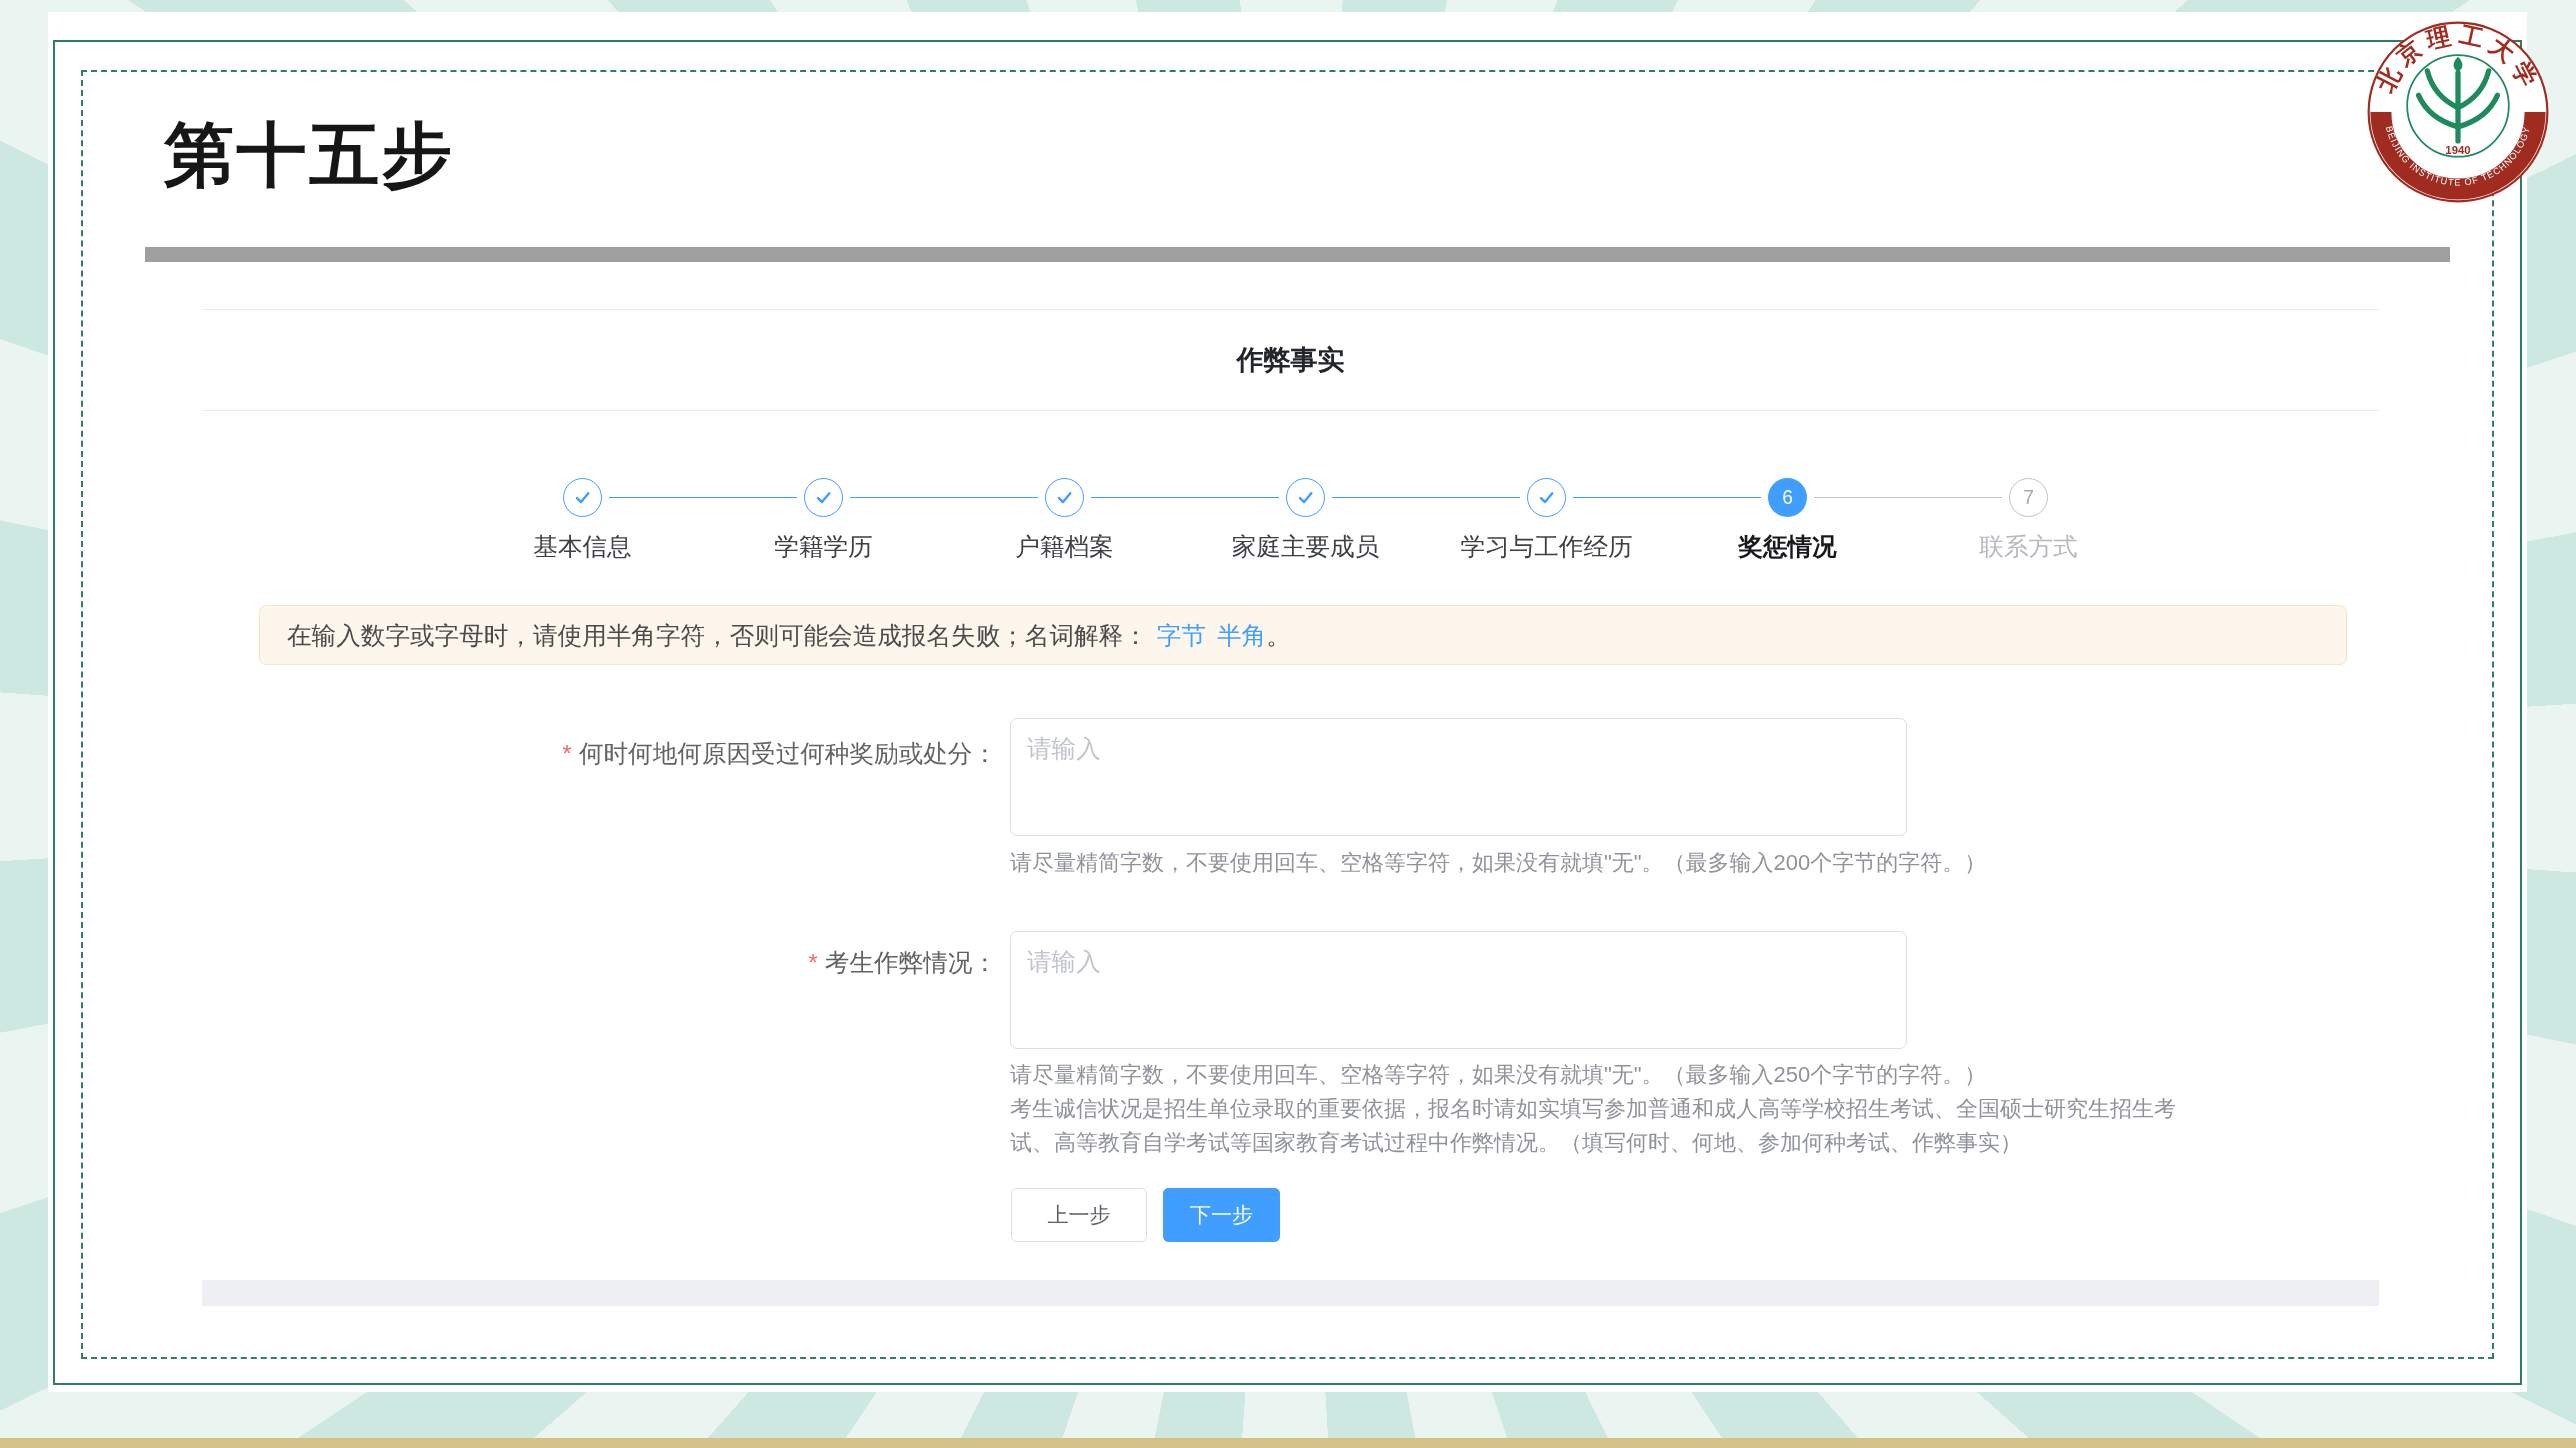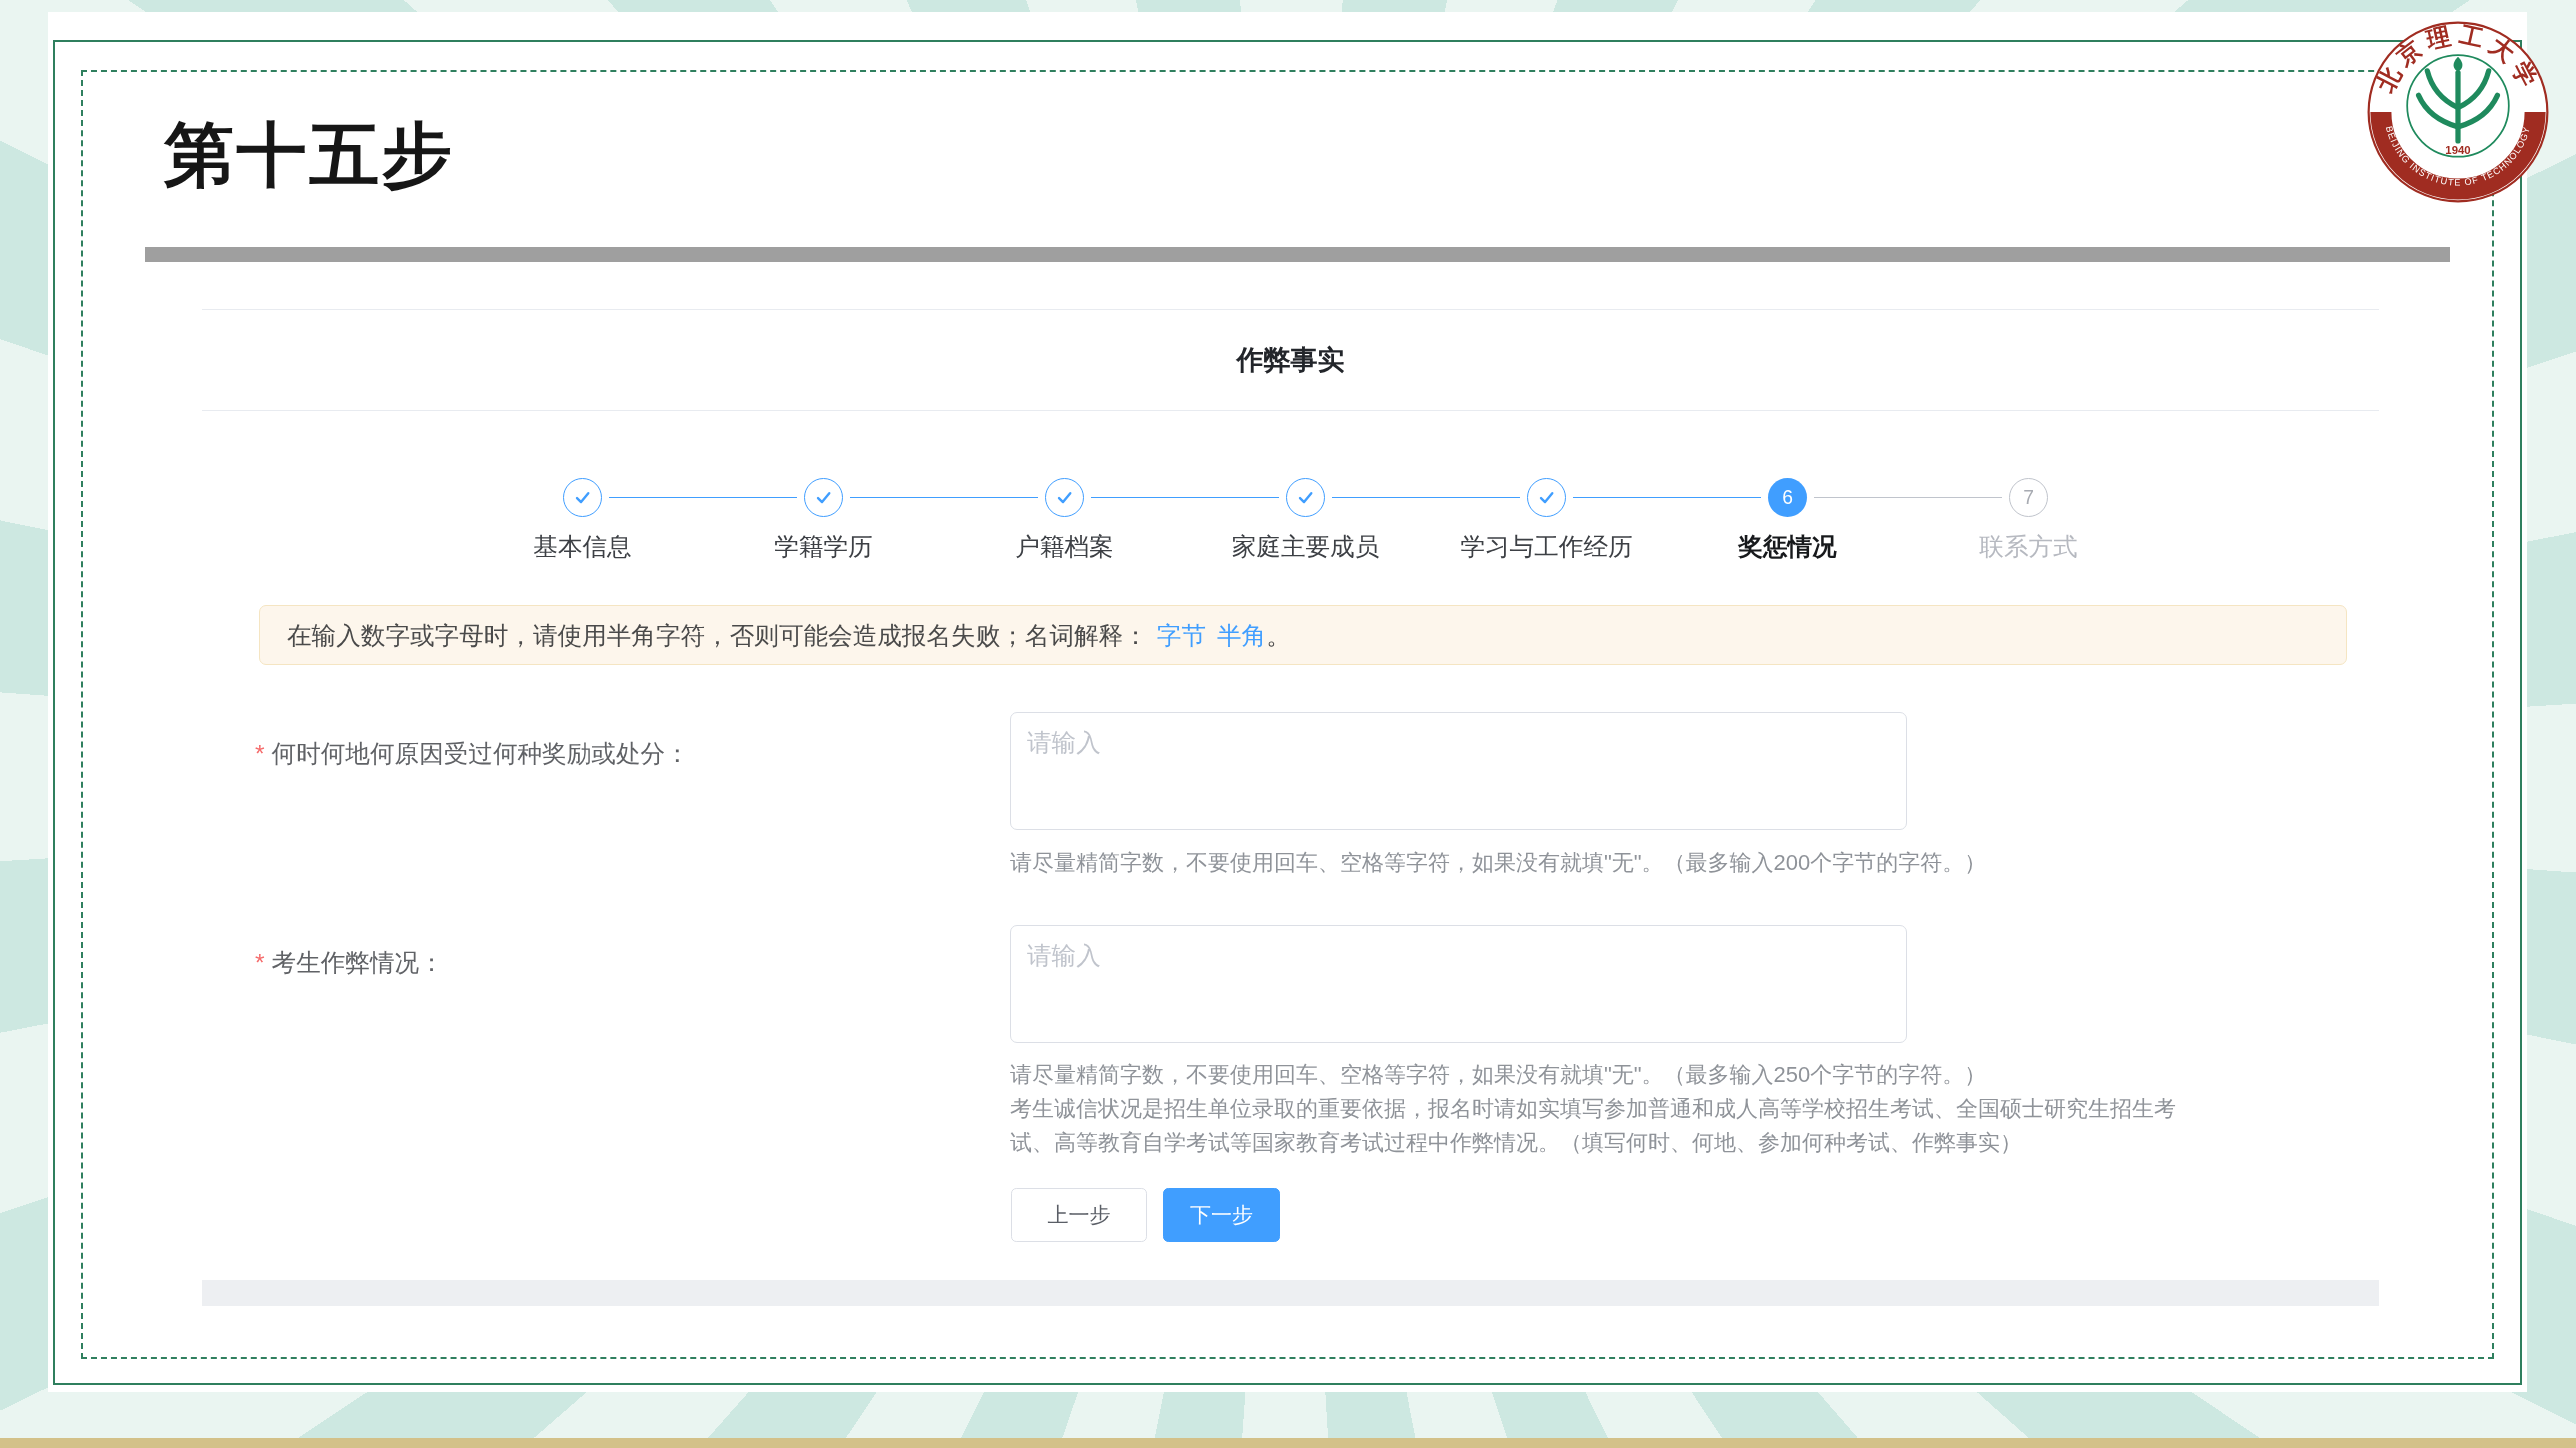--- a/index.html
+++ b/index.html
@@ -45,28 +45,28 @@
   .step.active .step-label { font-weight:700; color:#17191c; }
   .step.pending .step-label { color:#b6b9c0; }
 
   .notice { position:absolute; left:57px; top:295px; width:2088px; height:60px;
     background:var(--notice_bg,#fdf6ec); border:0.9px solid var(--notice_border,#f5e5c2);
     border-radius:7px; display:flex; align-items:center; padding:0 27px;
     font-size:24.6px; color:#4a4a4a; }
   .notice .link { color:var(--accent,#409eff); text-decoration:none; margin-left:9px; cursor:pointer; }
   .notice .link + .link { margin-left:11px; }
 
-  .field-label { position:absolute; left:53px; width:742px; 
+  .field-label { position:absolute; left:53px; width:742px; text-align:right;
     font-size:24.6px; color:var(--label_gray,#606266); }
   .field-label .req { color:var(--required_red,#f56c6c); margin-right:7px; }
   .f1 { top:427px; } .f2 { top:636px; }
 
   .ta { position:absolute; left:808px; width:897px; height:118px;
     border:0.9px solid #dcdfe6; border-radius:7px; padding:12.3px 16px; font-size:24.6px;
-    color:#333; font-family:inherit; resize:none; outline:none; background:#fff; }
+    color:#333; font-family:inherit; resize:none; outline:none; background:#fff;margin-top:6px; }
   .ta::placeholder { color:#c0c4cc; }
   .ta1 { top:402px; } .ta2 { top:615px; }
 
   .help { position:absolute; left:808px; font-size:22px; color:var(--help_gray,#8f9399);
     line-height:1.55; }
   .h1 { top:536px; width:1071px; }
   .h2 { top:748px; width:1168px; }
   .help p { margin:0; }
 
   .buttons { position:absolute; left:809px; top:878px; display:flex; }

